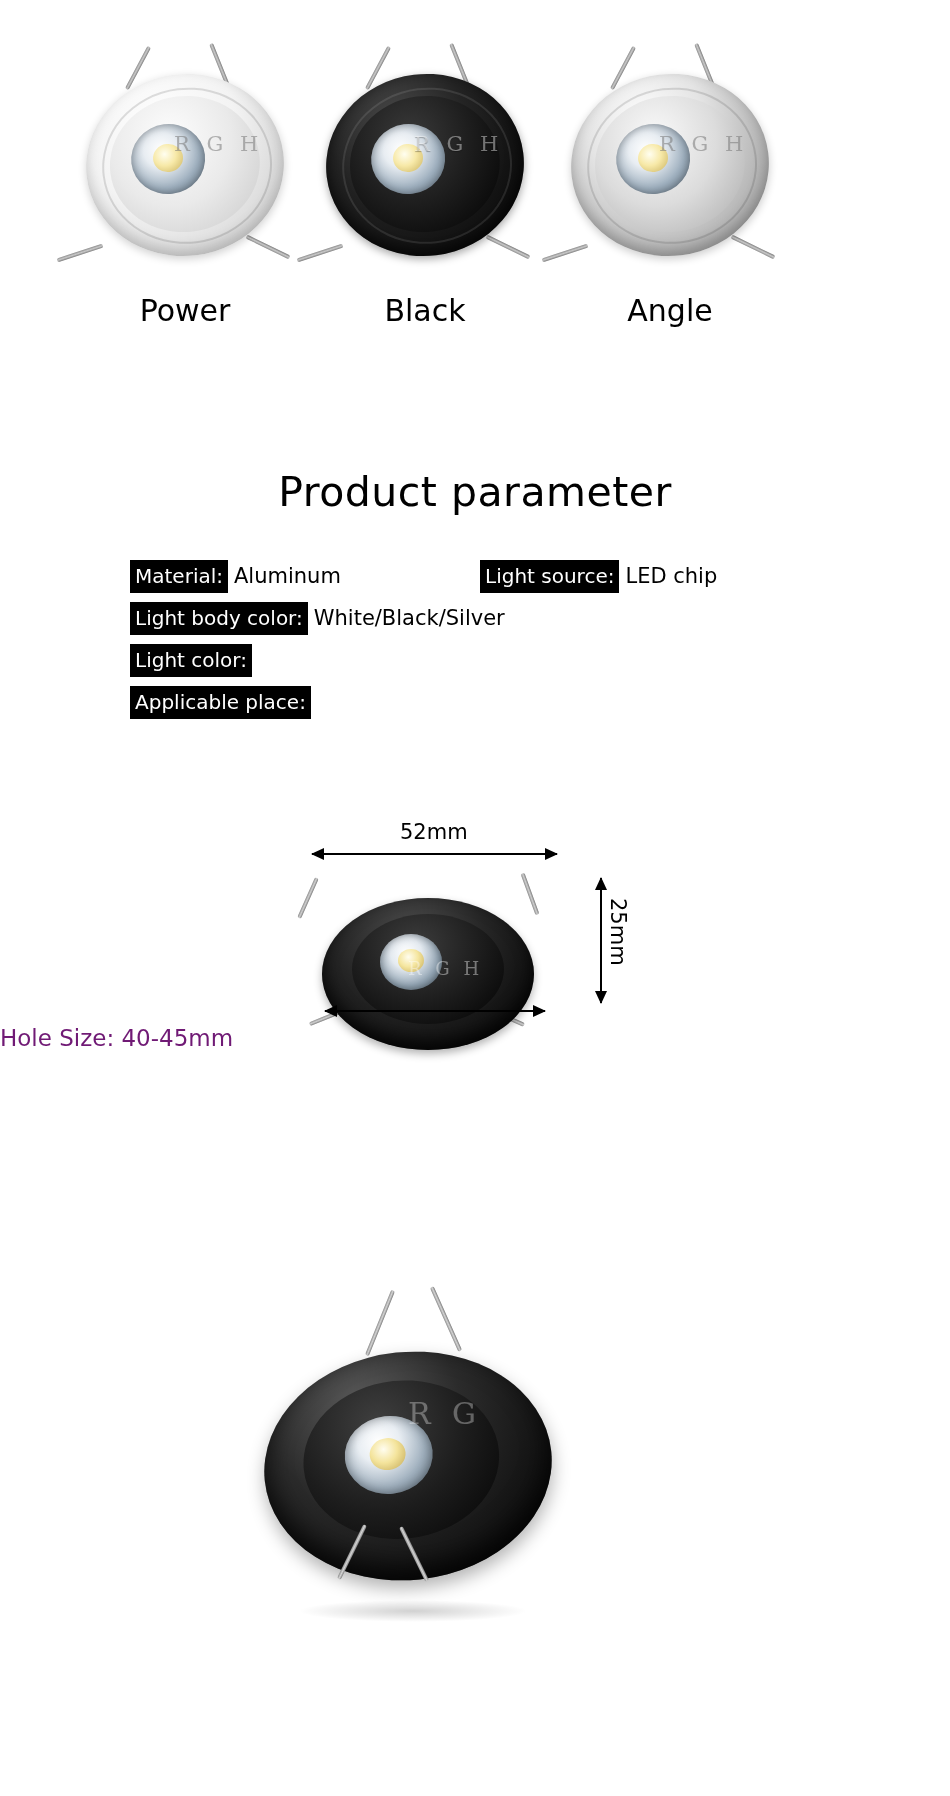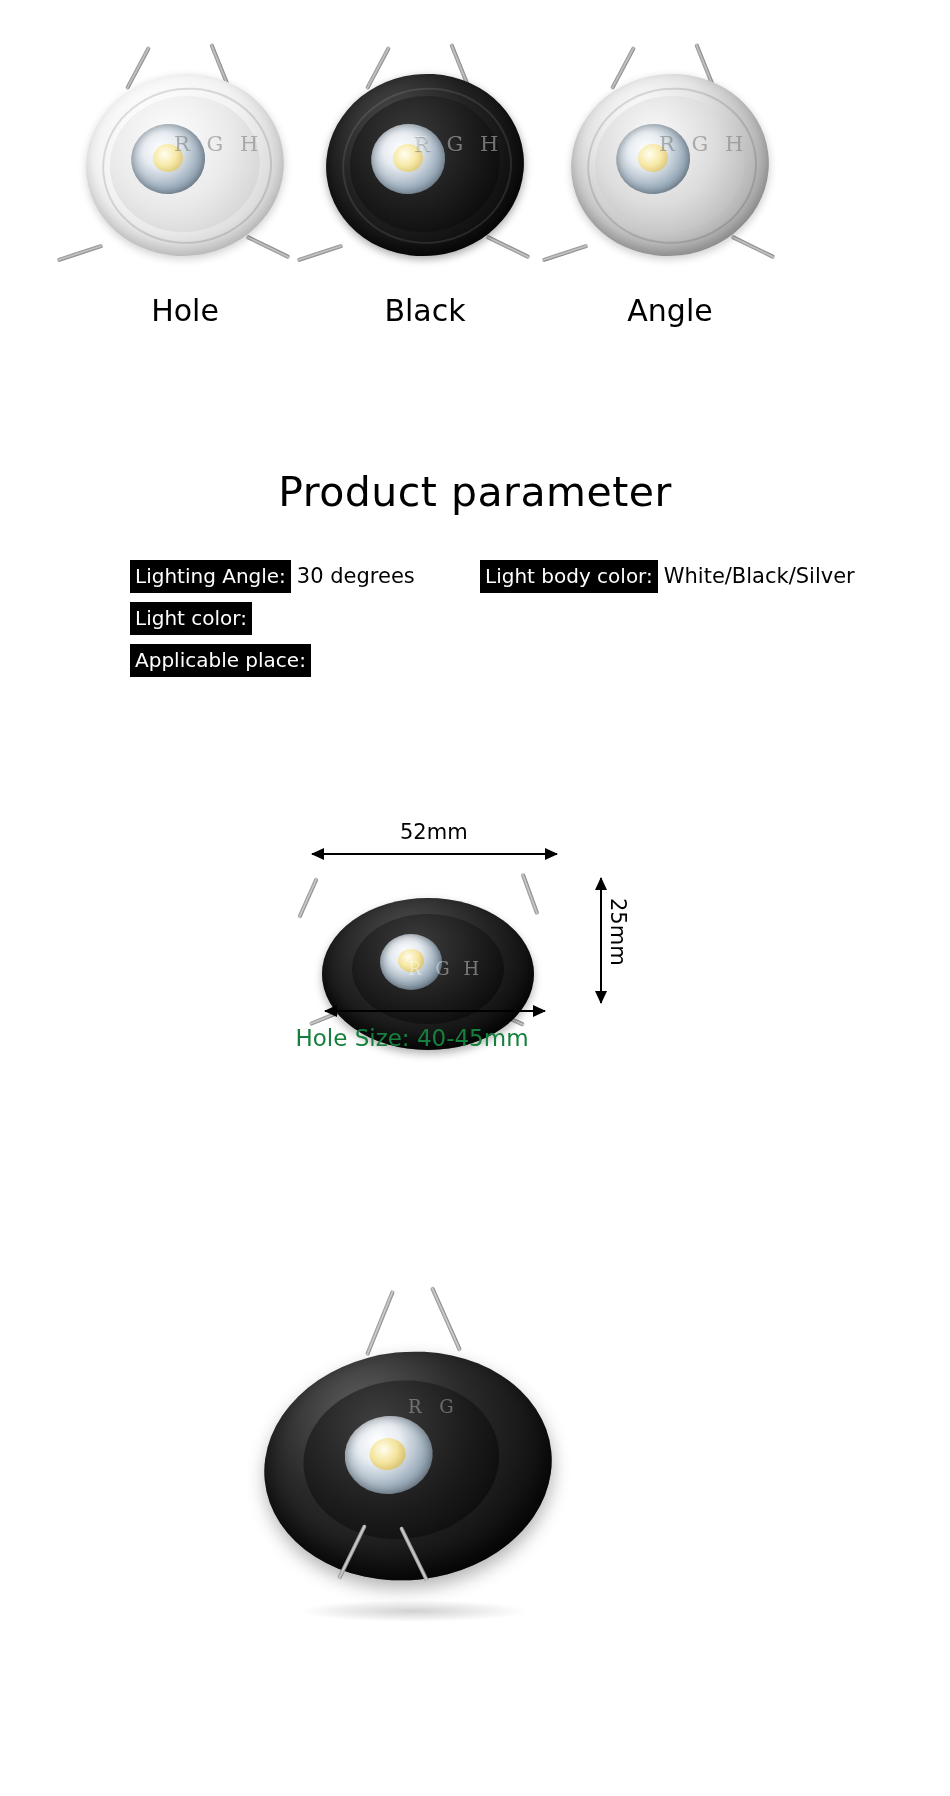--- a/index.html
+++ b/index.html
@@ -228,22 +228,22 @@
     position: absolute;
     font-size: 21px;
   }
   .dim-label.vert {
     transform: rotate(90deg);
     transform-origin: left top;
   }
   .hole-size {
     position: absolute;
     width: 824px;
-    text-align: center;
-    color: #15803d;
+    text-align: left;
+    color: #701a75;
     font-size: 23px;
   }
 
   .lamp-dim {
     position: absolute;
     left: 302px;
     top: 50px;
     width: 250px;
     height: 190px;
   }
@@ -340,21 +340,21 @@
     content: "";
     position: absolute;
     top: 22px; left: 25px;
     width: 36px; height: 32px;
     border-radius: 50%;
     background: radial-gradient(circle at 40% 34%, #fffdf0 0%, #f4e49c 45%, #c0a654 100%);
   }
   .hero-wm {
     position: absolute;
     top: 96px; left: 150px;
-    font-size: 18px;
+    font-size: 30px;
     letter-spacing: 6px;
     color: rgba(255,255,255,.32);
     font-family: "DejaVu Serif", serif;
   }
   .hero-clip {
     position: absolute;
     background: linear-gradient(90deg,#8d8d8d,#d4d4d4,#7b7b7b);
     border-radius: 2px;
     width: 4px;
   }
@@ -381,21 +381,21 @@
       <div class="clip tr"></div>
       <div class="clip bl"></div>
       <div class="clip br"></div>
       <div class="ring white">
         <div class="cup white">
           <div class="lens"></div>
         </div>
       </div>
       <div class="watermark light">R G H</div>
     </div>
-    <div class="variant-label">Hole</div>
+    <div class="variant-label">Power</div>
   </div>
 
   <div class="variant black">
     <div class="lamp-wrap">
       <div class="clip tl"></div>
       <div class="clip tr"></div>
       <div class="clip bl"></div>
       <div class="clip br"></div>
       <div class="ring black">
         <div class="cup black">
@@ -422,27 +422,33 @@
     </div>
     <div class="variant-label">Angle</div>
   </div>
 
 </div>
 
 <div class="param-title">Product parameter</div>
 
 <div class="params">
 
-
-
   <div class="prow">
     <div class="pcell col1">
-      <span class="tag">Lighting Angle:</span>
-      <span class="pval">30 degrees</span>
-    </div>
+      <span class="tag">Material:</span>
+      <span class="pval">Aluminum</span>
+    </div>
+    <div class="pcell">
+      <span class="tag">Light source:</span>
+      <span class="pval">LED chip</span>
+    </div>
+  </div>
+
+
+  <div class="prow">
     <div class="pcell">
       <span class="tag">Light body color:</span>
       <span class="pval">White/Black/Silver</span>
     </div>
   </div>
 
   <div class="prow">
     <div class="pcell">
       <span class="tag">Light color:</span>
     </div>

